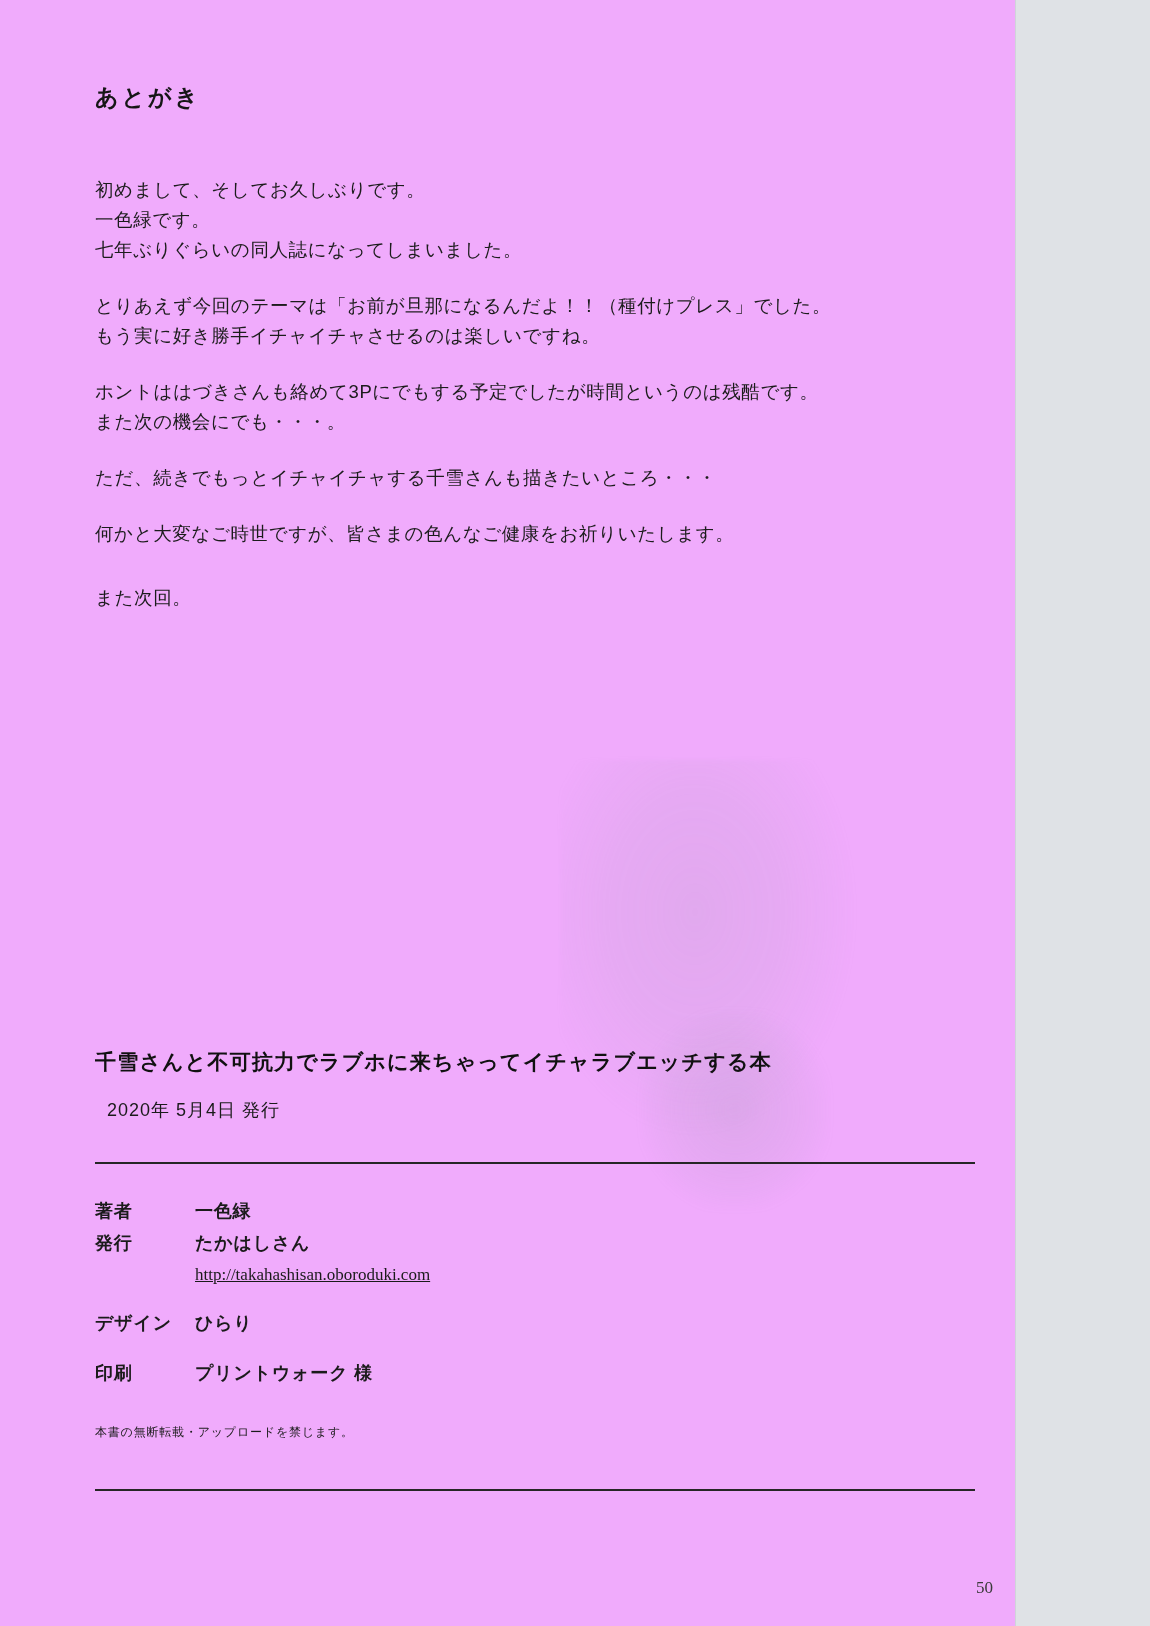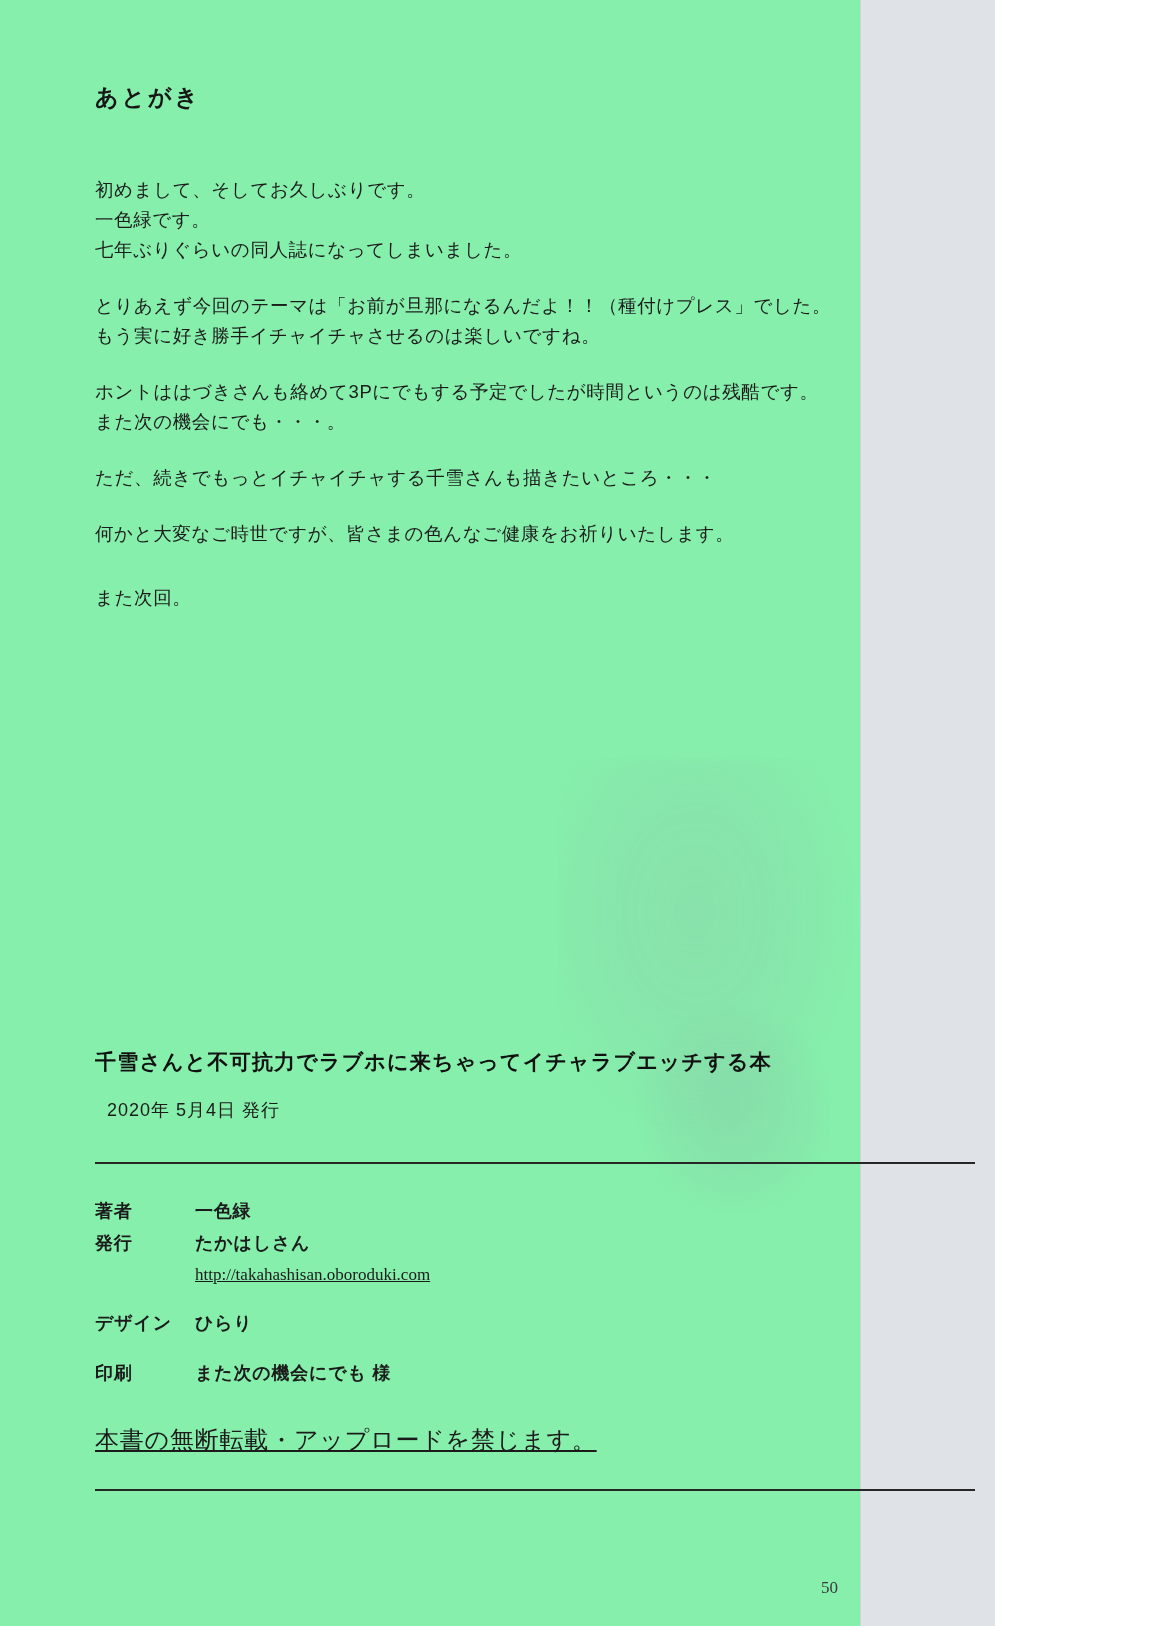--- a/index.html
+++ b/index.html
@@ -2,27 +2,26 @@
 <html><head>
 <meta charset="utf-8">
 <style>
   html, body {
     margin: 0;
     padding: 0;
     background: #ffffff;
   }
   .page {
     position: relative;
-    width: 988px;
+    width: 1150px;
     height: 1626px;
-    background: #86efac;
+    background: #f0abfc;
     overflow: hidden;
     font-family: "Liberation Sans", sans-serif;
     color: #1b1b1b;
-    padding-left: 7px;
   }
   
   .scan-edge {
     position: absolute;
     top: 0;
     right: 0;
     width: 134px;
     height: 100%;
     background: #dfe2e6;
     border-left: 1px solid #cfd4d9;
@@ -140,24 +139,23 @@
     line-height: 30px;
     font-family: "Liberation Serif", serif;
     color: #1b1b1b;
     text-decoration: underline;
   }
   .gap-sm { height: 18px; }
   .notice {
     position: absolute;
     left: 0;
     top: 1424px;
-    font-size: 24px;
+    font-size: 12px;
     letter-spacing: 0.8px;
     color: #1b1b1b;
-    text-decoration: underline;
   }
   .page-number {
     position: absolute;
     right: 157px;
     bottom: 28px;
     font-size: 17px;
     color: #3a3a3a;
     font-family: "Liberation Serif", serif;
   }
 </style>
@@ -210,21 +208,21 @@
 
       <div class="credit-row">
         <span class="credit-label">デザイン</span>
         <span class="credit-value">ひらり</span>
       </div>
 
       <div class="gap-sm"></div>
 
       <div class="credit-row">
         <span class="credit-label">印刷</span>
-        <span class="credit-value">また次の機会にでも 様</span>
+        <span class="credit-value">プリントウォーク 様</span>
       </div>
     </div>
 
     <div class="notice">本書の無断転載・アップロードを禁じます。</div>
 
     <div class="rule rule-bottom"></div>
 
   </div>
 
   <div class="page-number">50</div>

